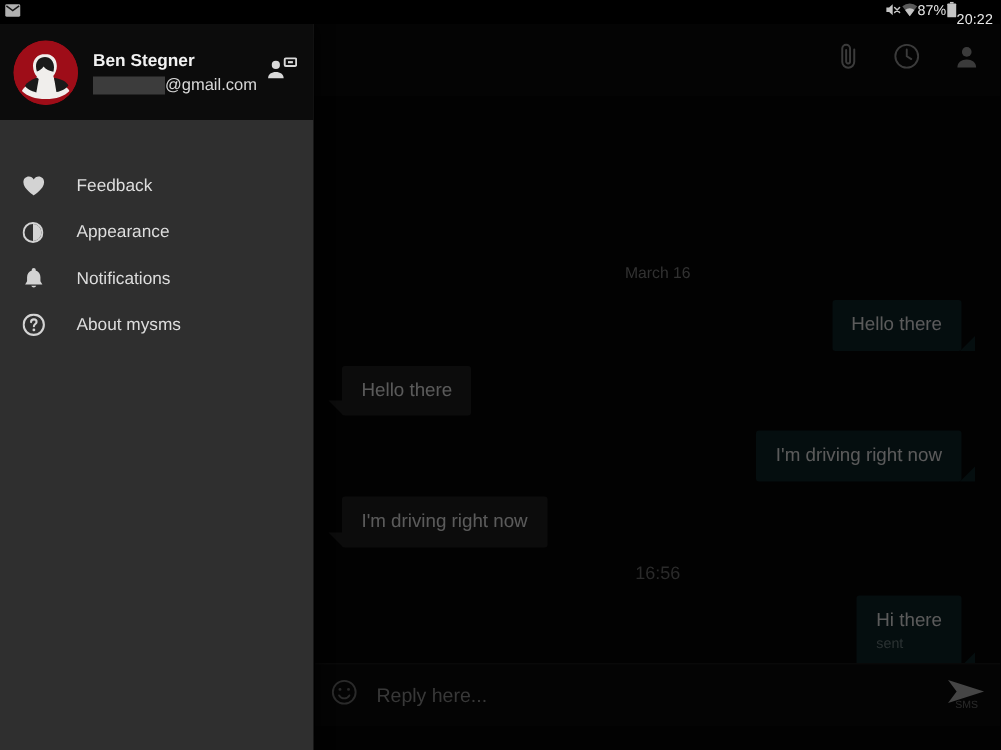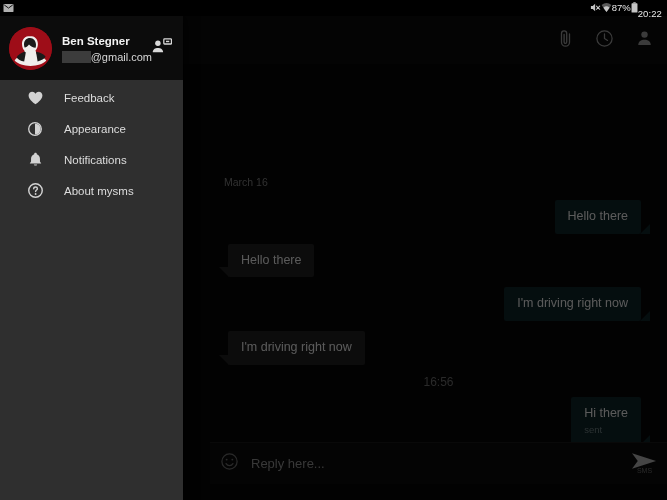--- a/index.html
+++ b/index.html
@@ -51,21 +51,21 @@
     padding-right: 14px; gap: 22px;
   }
   .appbar-ico { opacity: .62; display: block; }
 
   .msglist {
     position: absolute; top: 48px; left: 210px; right: 0;
     bottom: 42px;
     padding: 0 14px;
   }
   .daysep {
-    text-align: left; color: #6e6e6e; font-size: 10.5px;
+    text-align: center; color: #6e6e6e; font-size: 10.5px;
     margin-top: 112px; margin-bottom: 12px;
   }
   .timesep {
     text-align: center; color: #5e5e5e; font-size: 12px;
     margin-top: 10px; margin-bottom: 8px;
   }
   .row { display: flex; margin-bottom: 10px; }
   .row.out { justify-content: flex-end; padding-right: 12px; }
   .row.in  { justify-content: flex-start; padding-left: 4px; }
 
@@ -146,21 +146,21 @@
   .scrim {
     position: absolute; top: 16px; left: 0;
     width: 667px; height: 484px;
     background: rgba(0,0,0,0.55);
     z-index: 30;
   }
 
   
   .drawer {
     position: absolute; top: 16px; left: 0;
-    width: 183px; height: 484px;
+    width: 209px; height: 484px;
     background: #2f2f2f;
     z-index: 40;
     box-shadow: 3px 0 10px rgba(0,0,0,.8);
   }
   .drawer-header {
     height: 64px; background: #0c0c0c;
     display: flex; align-items: center;
     padding: 0 9px;
     position: relative;
   }
@@ -179,21 +179,21 @@
   }
   .redact {
     width: 48px; height: 12px; background: #3c3c3c;
     display: inline-block;
   }
   .acct-mail {
     color: #d8d8d8; font-size: 11px; line-height: 12px;
   }
   .acct-switch { opacity: .9; padding-right: 2px; }
 
-  .drawer-list { padding-top: 2px; margin-left: 13px; }
+  .drawer-list { padding-top: 28px; }
   .d-item {
     height: 31px; display: flex; align-items: center;
     padding-left: 11px;
   }
   .d-ico {
     width: 22px; display: flex; justify-content: center;
     opacity: .88;
   }
   .d-label {
     margin-left: 18px; color: #ddd; font-size: 11.5px;

